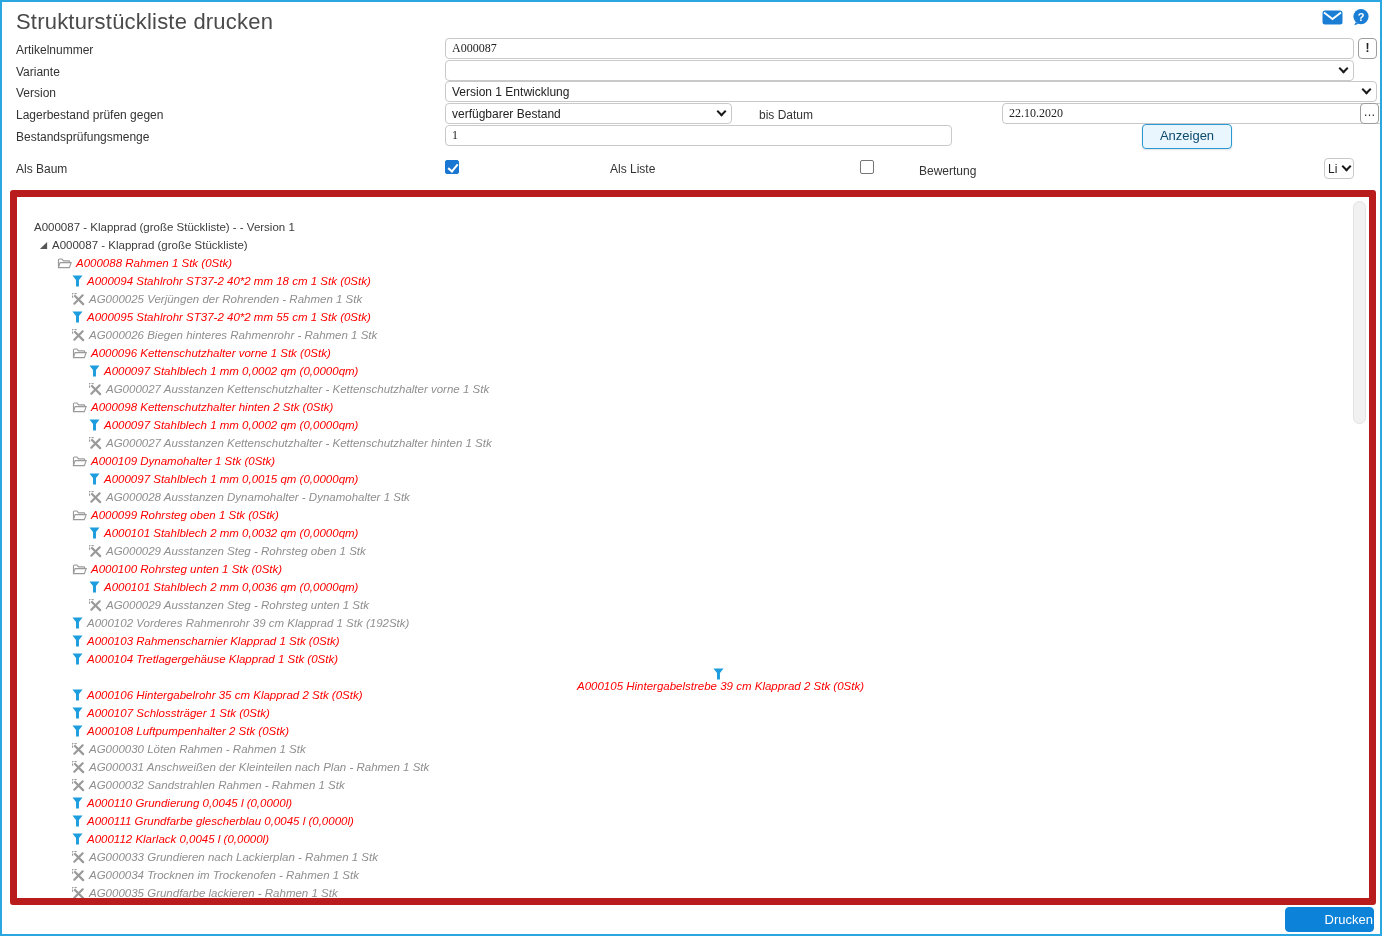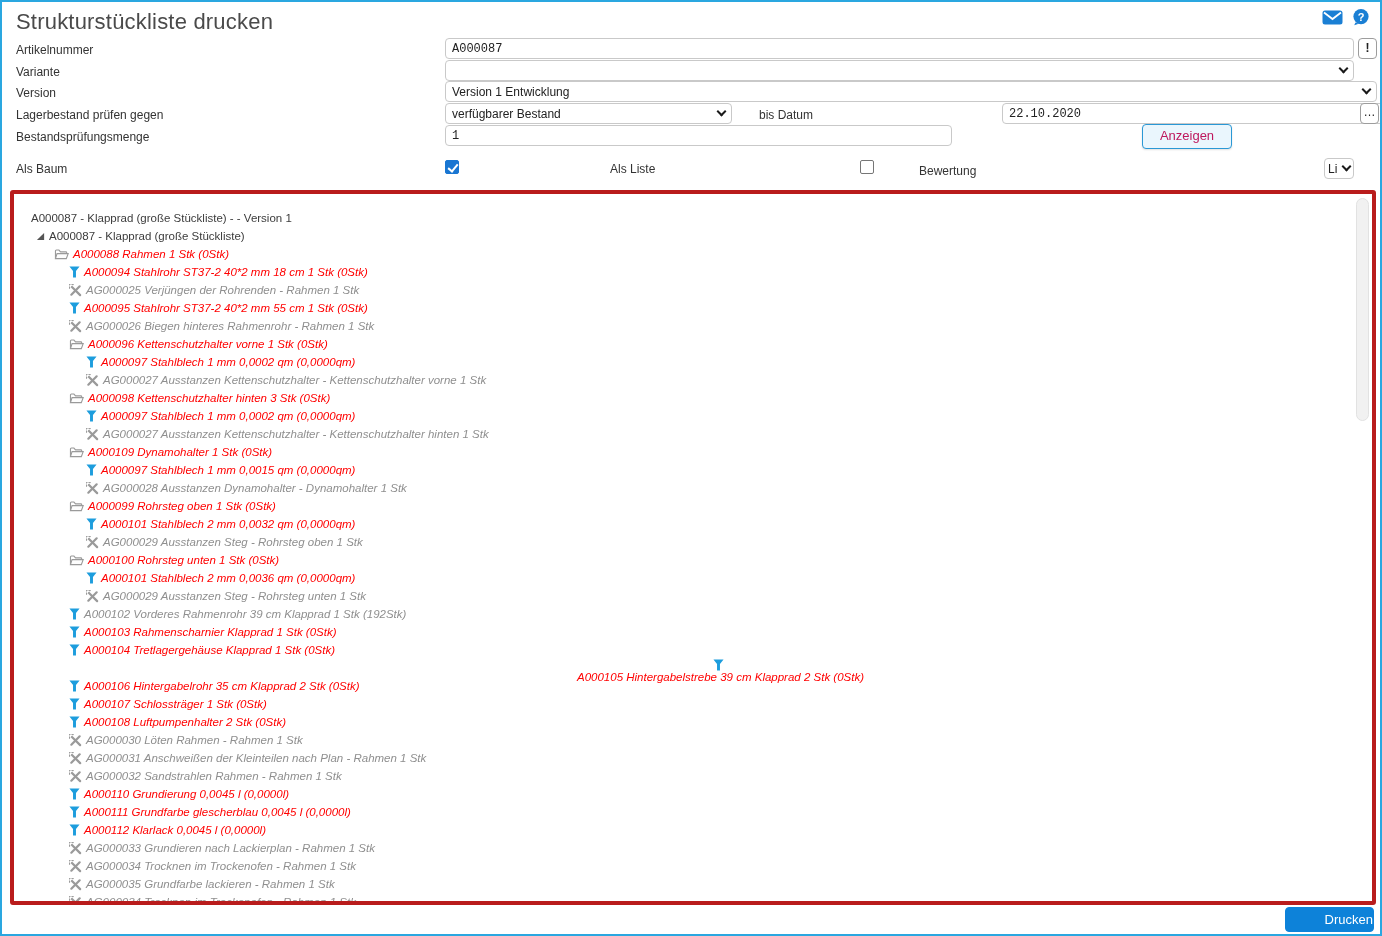--- a/index.html
+++ b/index.html
@@ -18,21 +18,21 @@
   }
   .top-icons { position: absolute; right: 10px; top: 6px; display: flex; gap: 9px; align-items: center; }
   .top-icons svg { display: block; }
 
   .form-label { position: absolute; left: 14px; font-size: 12px; color: #333; }
   .inline-label { position: absolute; font-size: 12px; color: #333; }
 
   .tb {
     position: absolute; height: 21px;
     border: 1px solid #c9c9c9; border-radius: 4px;
-    font-family: Liberation Mono, monospace;
+    font-family: Liberation Serif, serif;
     font-size: 12px; color: #222; padding: 0 6px;
     background: #fff; outline: none;
   }
   .sel {
     position: absolute; height: 21px;
     border: 1px solid #c9c9c9; border-radius: 4px;
     background: #fff; font-size: 12px; color: #222;
     display: flex; align-items: center; padding: 0 6px;
     cursor: default;
   }
@@ -44,21 +44,21 @@
   }
   .mini-btn {
     position: absolute; height: 21px; width: 19px;
     border: 1px solid #9d9d9d; border-radius: 4px; background: #fff;
     font-size: 12px; color: #222; text-align: center; line-height: 18px;
     font-weight: bold; cursor: pointer;
   }
   .btn-anzeigen {
     position: absolute; left: 1140px; top: 122px; width: 90px; height: 25px;
     background: #eaf6fd; border: 1px solid #2a98d5; border-radius: 4px;
-    font-size: 13px; color: #be185d; text-align: center; line-height: 22px;
+    font-size: 13px; color: #0c4a6e; text-align: center; line-height: 22px;
     cursor: pointer; box-shadow: 0 1px 2px rgba(0,0,0,0.12);
   }
   .btn-drucken {
     position: absolute; left: 1283px; top: 905px; width: 89px; height: 25px;
     background: #0d82d9; border: 1px solid #0d82d9; border-radius: 4px;
     font-size: 13px; color: #fff; text-align: right; line-height: 23px;
     cursor: pointer;
   }
   .checkbox {
     position: absolute; width: 14px; height: 14px; border-radius: 2px;
@@ -68,22 +68,22 @@
   .checkbox.checked::after {
     content: ""; position: absolute; left: 4px; top: 1px;
     width: 4px; height: 8px;
     border-right: 2px solid #fff; border-bottom: 2px solid #fff;
     transform: rotate(40deg);
   }
   .checkbox.unchecked { background: #fff; border: 1px solid #767676; }
 
   .tree-panel {
     position: absolute; left: 8px; top: 188px; width: 1366px; height: 715px;
-    border: 4px solid #b91c1c; border-radius: 3px;
-    overflow: hidden; background: #fff; padding-top: 15px;
+    border: 7px solid #b91c1c; border-radius: 3px;
+    overflow: hidden; background: #fff; padding-top: 21px;
   }
   .tree-row {
     height: 18px; display: flex; align-items: center;
     font-size: 11.5px; white-space: nowrap;
   }
   .tree-row .node-icon { flex: 0 0 auto; display: flex; align-items: center; margin-right: 4px; }
   .tree-row.plain { color: #3c3c3c; font-style: normal; }
   .tree-row.red  { color: #ff0000; font-style: italic; }
   .tree-row.gray { color: #8f8f8f; font-style: italic; text-align: center; }
 
@@ -237,21 +237,21 @@
         </span>
         <span>AG000027 Ausstanzen Kettenschutzhalter - Kettenschutzhalter vorne 1 Stk</span>
       </div>
       <div class="tree-row red" style="padding-left: 55px;">
         <span class="node-icon">
           <svg width="15" height="13" viewBox="0 0 16 14">
             <path d="M1.5 11.5 L1.5 3.2 Q1.5 2.2 2.5 2.2 L5.2 2.2 L7 4.2 L12.6 4.2 Q13.6 4.2 13.6 5.2 L13.6 6" fill="none" stroke="#9a9a9a" stroke-width="1.2"></path>
             <path d="M3.2 6 L15.2 6 L13.2 11.5 L1.5 11.5 Z" fill="#fdfdfd" stroke="#9a9a9a" stroke-width="1.2"></path>
           </svg>
         </span>
-        <span>A000098 Kettenschutzhalter hinten 3 Stk (0Stk)</span>
+        <span>A000098 Kettenschutzhalter hinten 2 Stk (0Stk)</span>
       </div>
       <div class="tree-row red" style="padding-left: 72px;">
         <span class="node-icon">
           <svg width="11" height="12" viewBox="0 0 12 13">
             <path d="M0.5 0.5 H11.5 L7.6 5.5 V12.5 H4.4 V5.5 Z" fill="#1d9ddd"></path>
           </svg>
         </span>
         <span>A000097 Stahlblech 1 mm 0,0002 qm (0,0000qm)</span>
       </div>
       <div class="tree-row gray" style="padding-left: 72px;">

